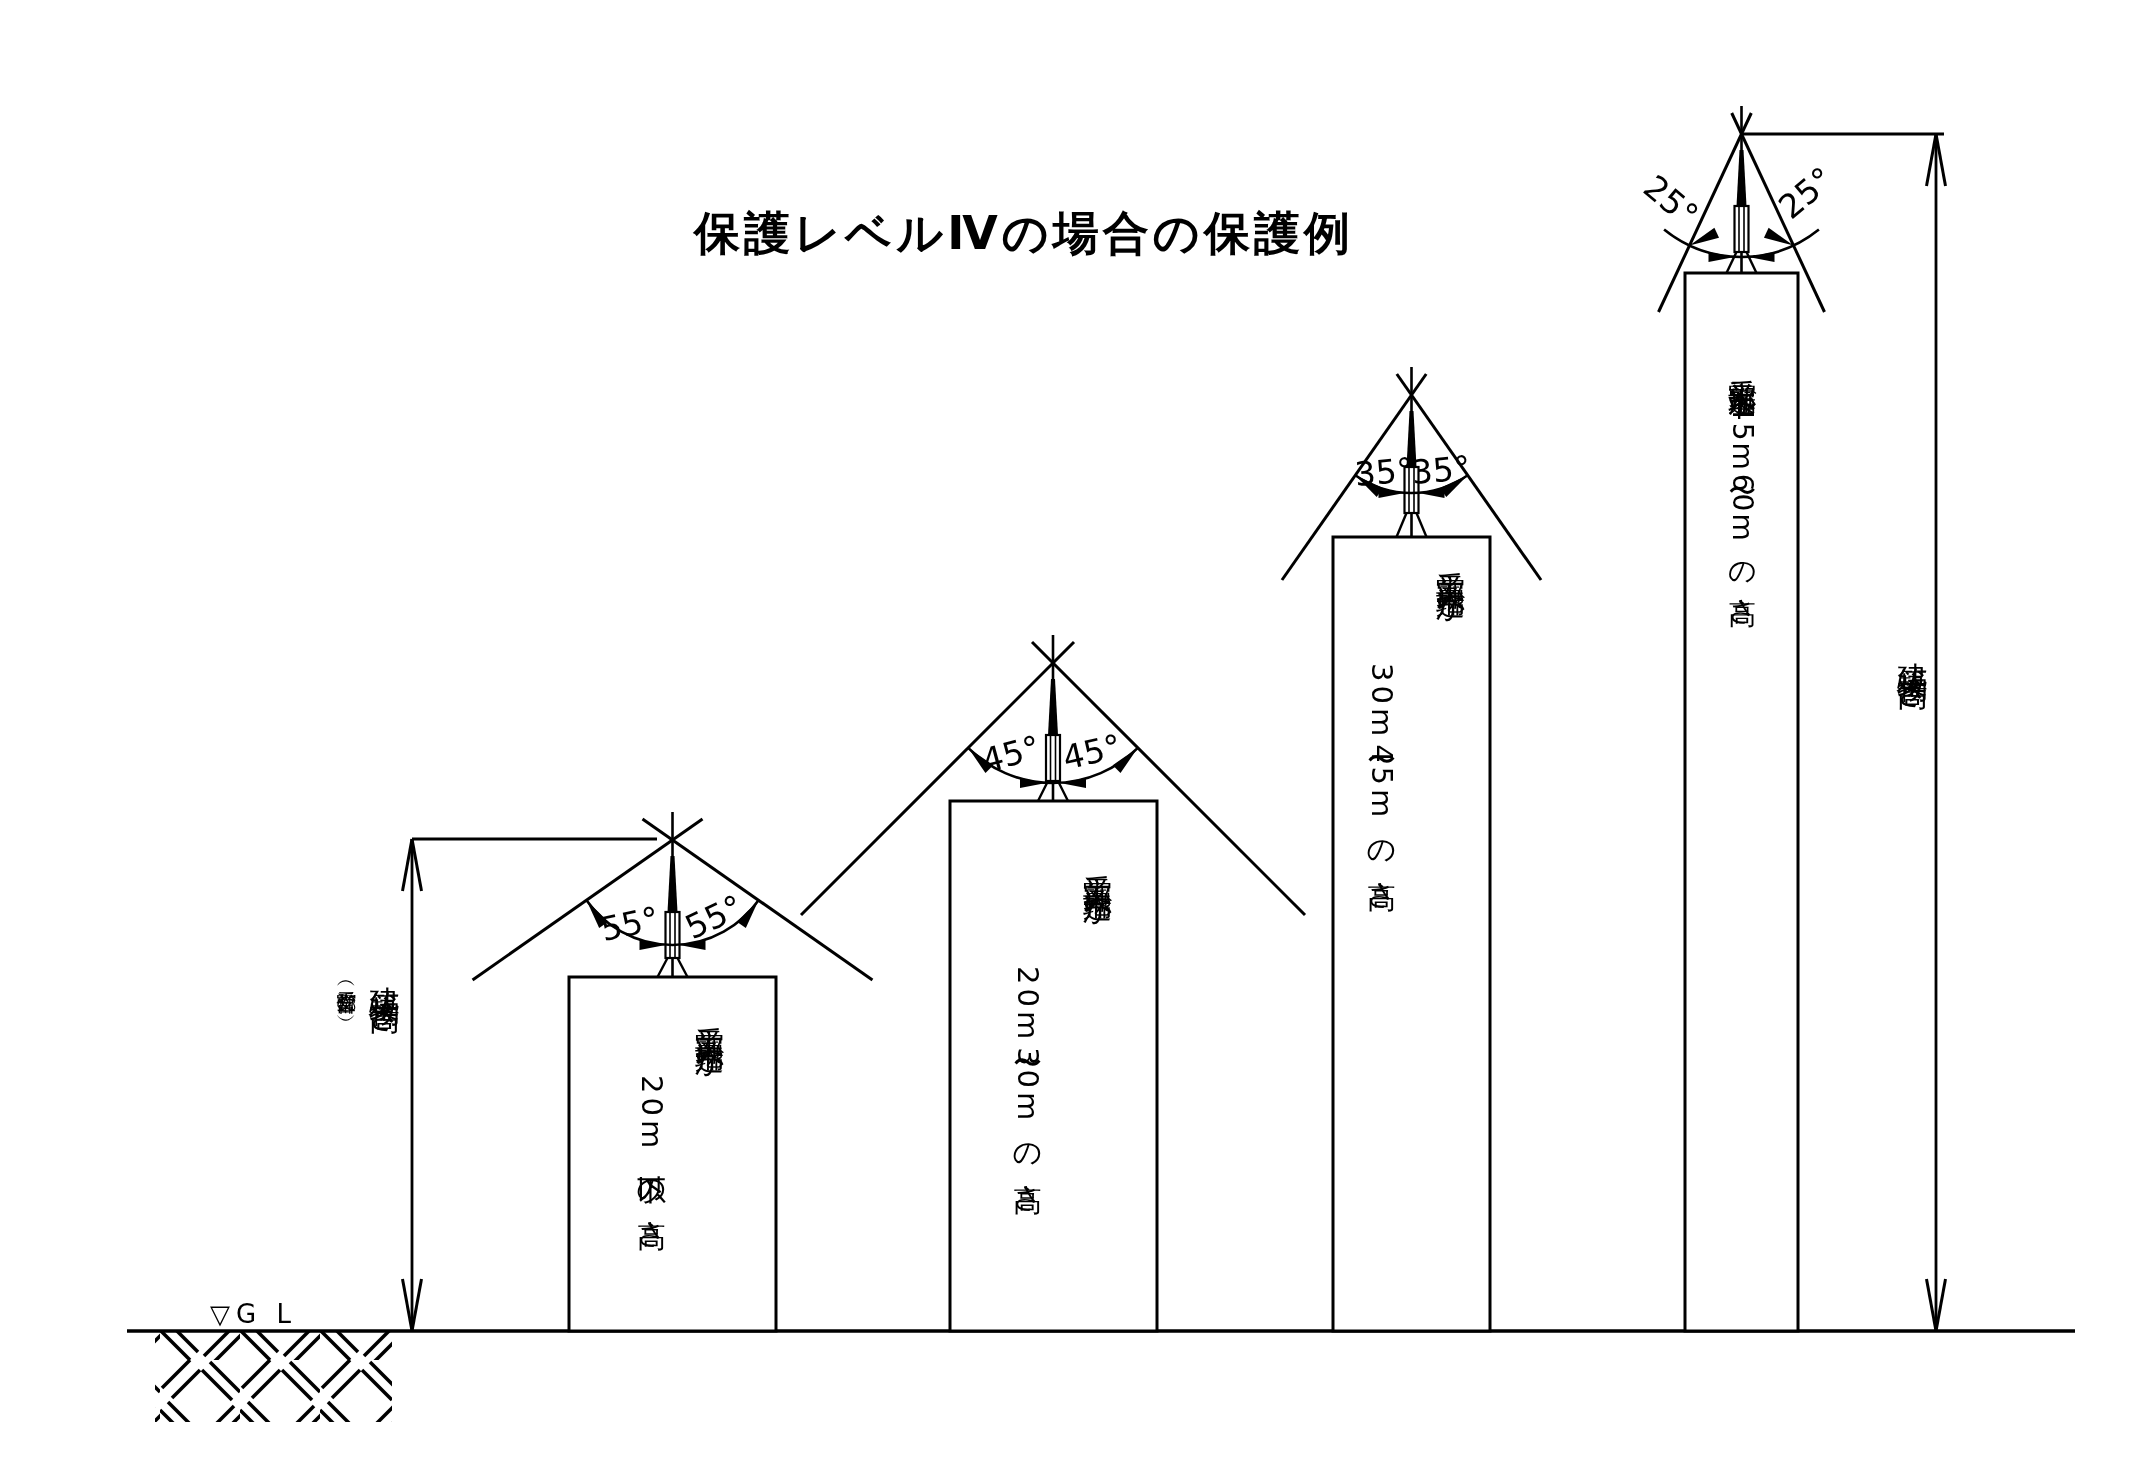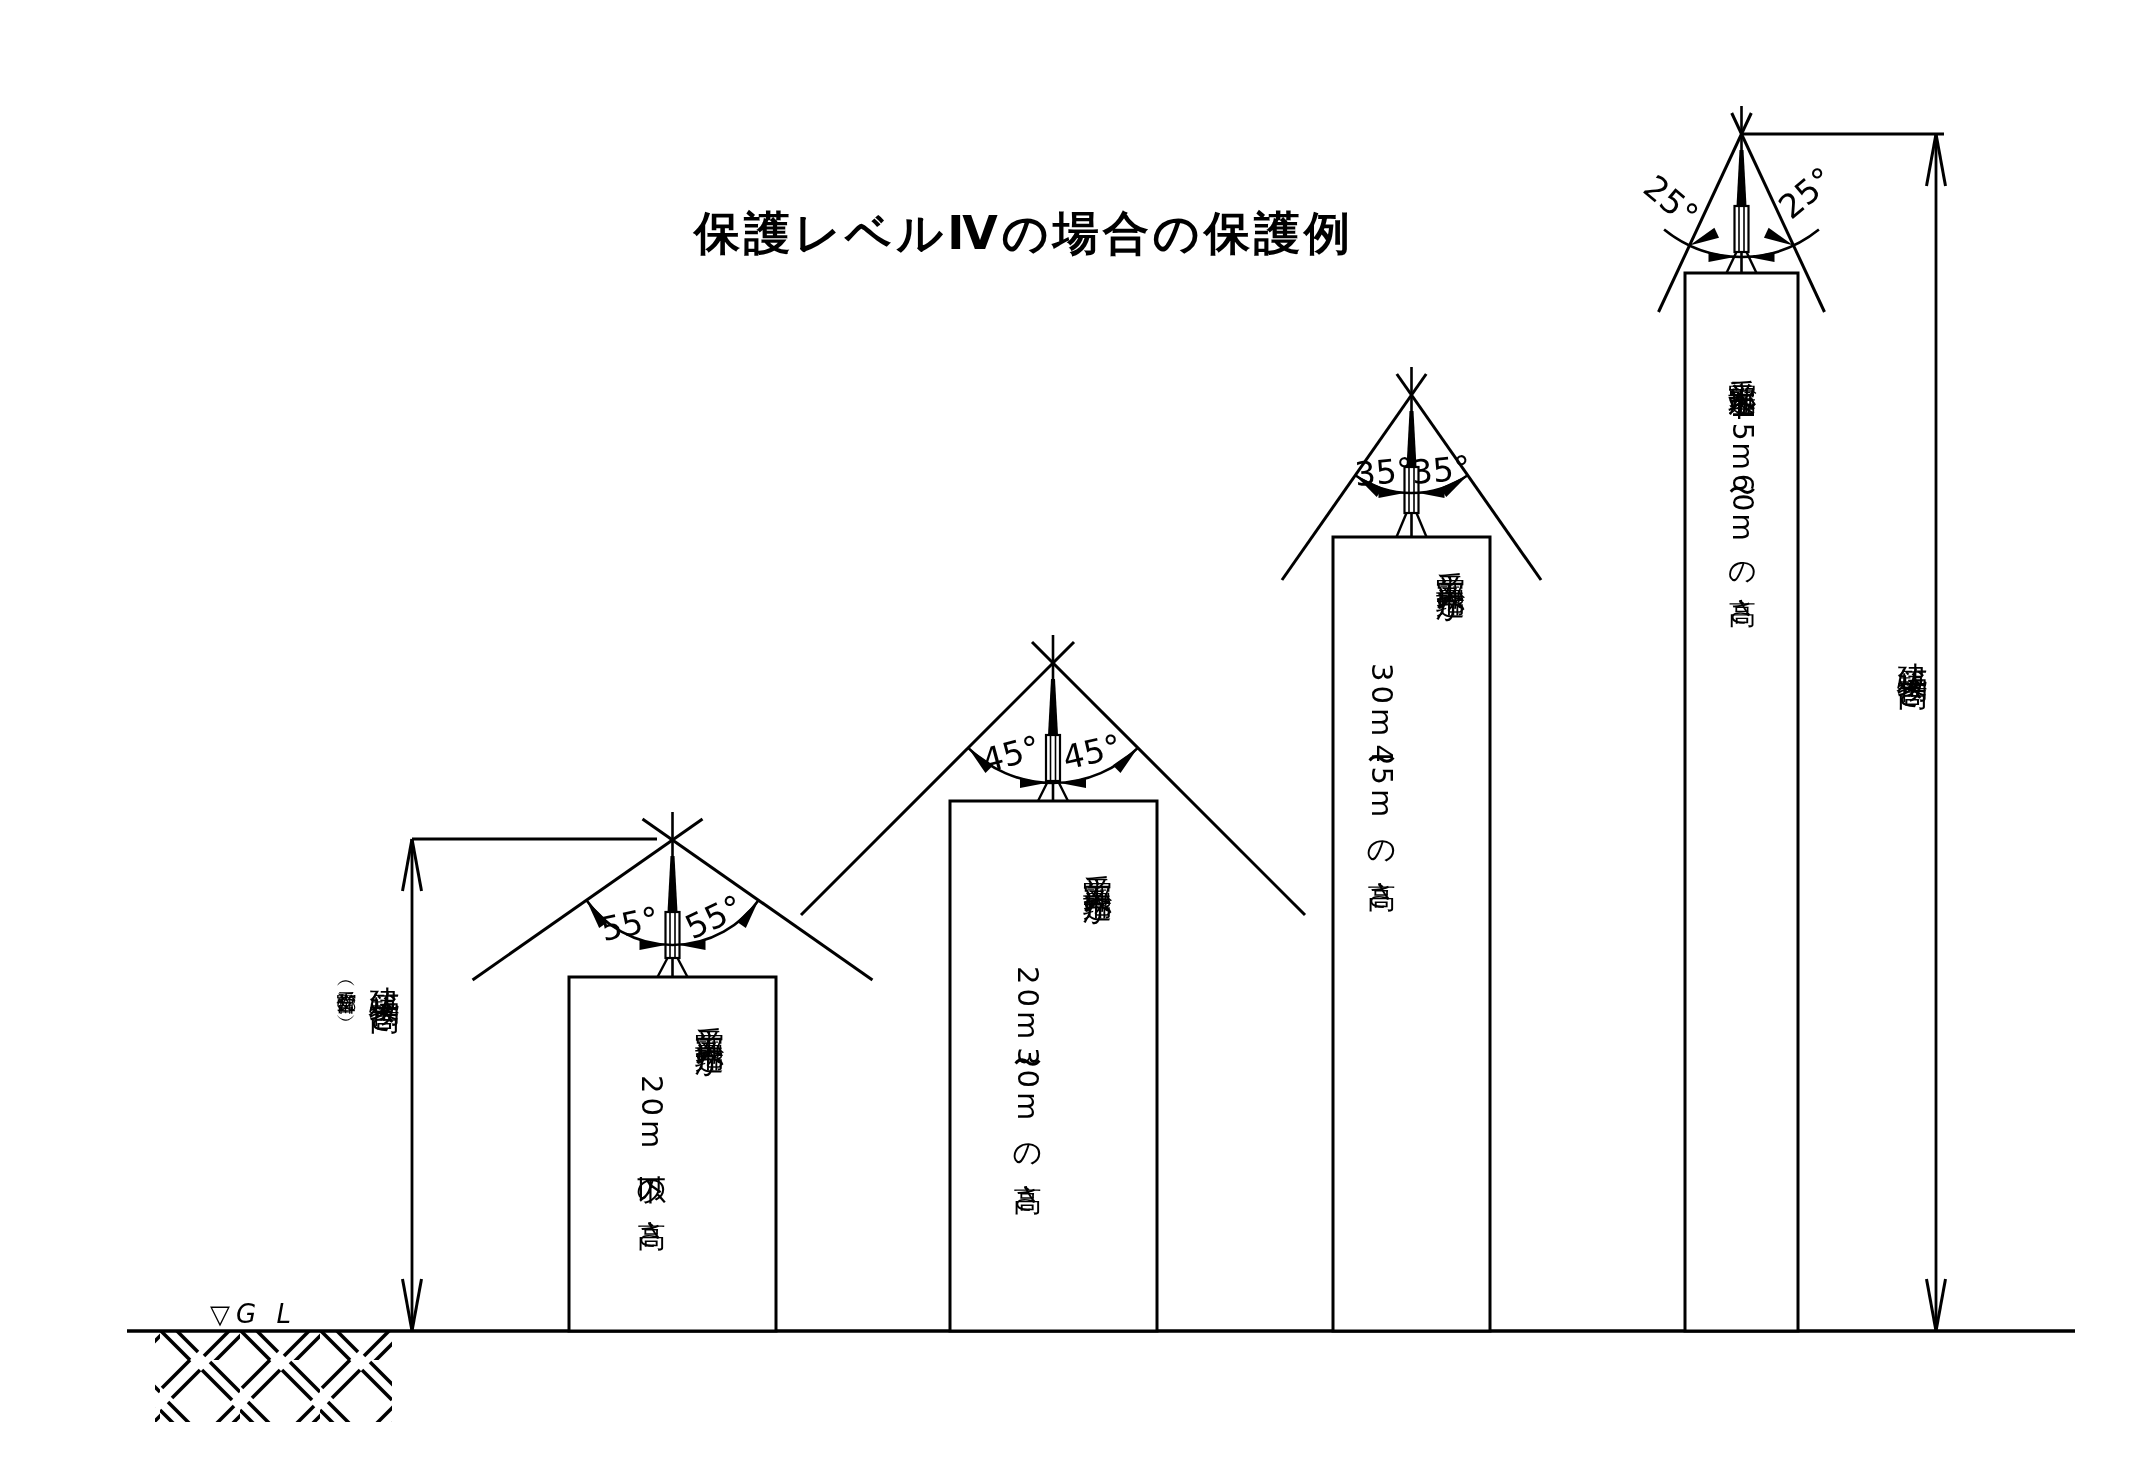--- a/index.html
+++ b/index.html
@@ -14,21 +14,21 @@
   .vtext{
     position:absolute;writing-mode:vertical-rl;text-orientation:mixed;
     font-size:29px;letter-spacing:4px;line-height:1.1;white-space:nowrap;
   }
   .dim-label{font-size:31px;letter-spacing:5px;}
   .dim-sublabel{font-size:20px;letter-spacing:1px;}
   .angle-label{
     position:absolute;font-size:33px;white-space:nowrap;
     transform:translate(-50%,-50%) rotate(var(--rot));
   }
-  .gl-label{position:absolute;font-size:26px;letter-spacing:6px;white-space:nowrap;font-style:italic;}
+  .gl-label{position:absolute;font-size:26px;letter-spacing:6px;white-space:nowrap;}
 </style>
 </head>
 <body>
 
 <div id="canvas">
 
   <svg id="geo-svg" viewBox="0 0 2129 1480" xmlns="http://www.w3.org/2000/svg">
     <defs>
       <pattern id="soilhatch" width="80" height="80" patternUnits="userSpaceOnUse">
         <g stroke="#000" stroke-width="3.5">

